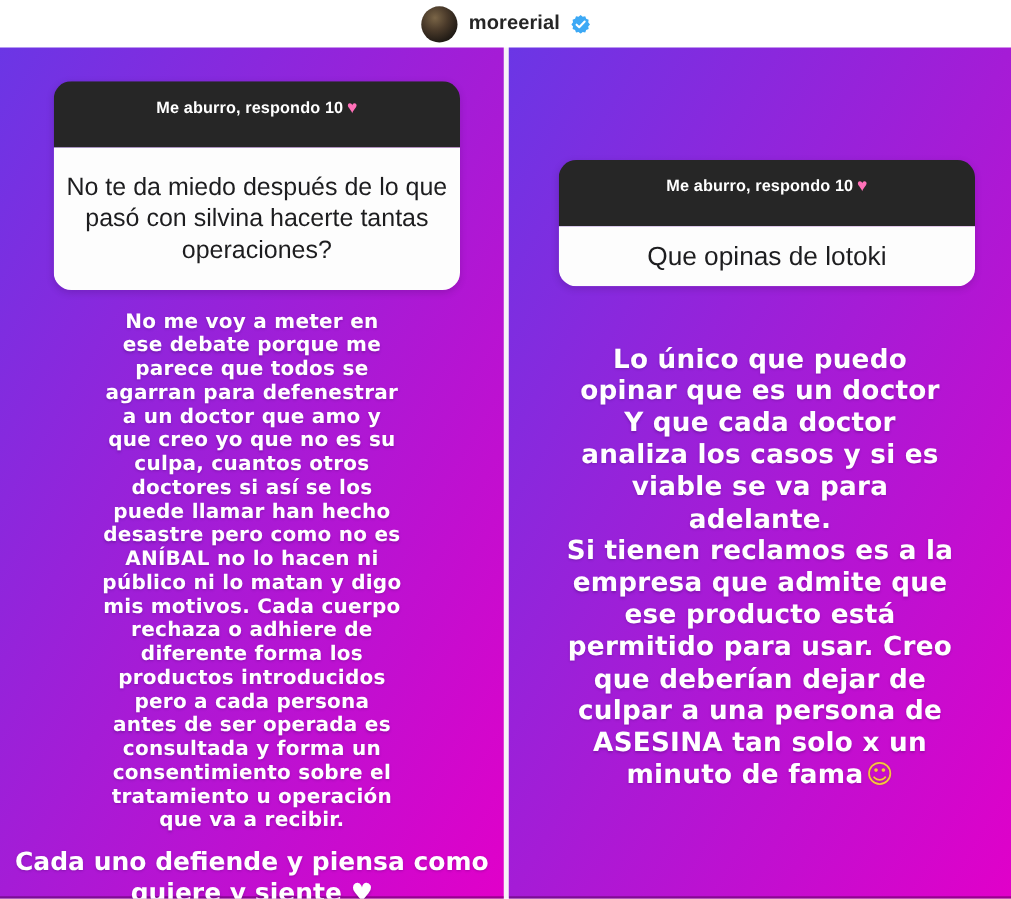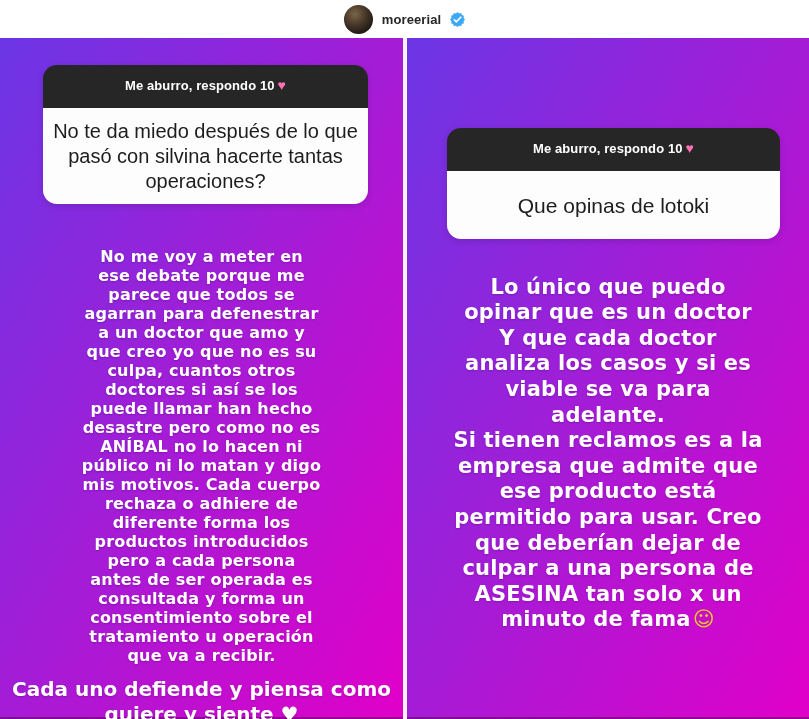--- a/index.html
+++ b/index.html
@@ -16,21 +16,21 @@
     height: 38px; width: 100%;
     background: #ffffff;
     display: flex; align-items: center; justify-content: center;
     gap: 9px;
   }
   .avatar {
     width: 29px; height: 29px; border-radius: 50%;
     background: radial-gradient(circle at 38% 32%, #7a6547 0%, #4a3a2a 38%, #221c16 72%, #141110 100%);
     flex: 0 0 auto;
   }
-  .username { font-size: 13px; font-weight: 700; color: #262626; letter-spacing: .1px; }
+  .username { font-size: 16px; font-weight: 700; color: #262626; letter-spacing: .1px; }
   .badge { width: 15px; height: 15px; display: block; }
 
   
   .panels { display: flex; height: 681px; }
   .panel {
     position: relative; height: 100%;
     background: linear-gradient(to bottom right, #6b36e5 0%, #a51cd6 50%, #e100c9 100%);
     box-shadow: inset 0 -2px 0 rgba(70, 0, 70, 0.45);
   }
   .panel.left  { width: 403px; }
@@ -41,33 +41,33 @@
   .qcard {
     position: absolute;
     border-radius: 14px; overflow: hidden;
     box-shadow: 0 2px 6px rgba(40, 0, 60, 0.18);
   }
   .panel.left  .qcard { top: 27px; left: 43px; width: 325px; }
   .panel.right .qcard { top: 90px; left: 40px; width: 333px; }
   .qcard-header {
     background: #262626; color: #ffffff;
     font-size: 13px; font-weight: 700;
-    text-align: center; padding: 12px 8px 15px 8px;
+    text-align: center; padding: 12px 8px 25px 8px;
     letter-spacing: .1px;
   }
   .sticker-heart { color: #ff70b8; margin-left: 3px; font-size: 14px; }
   .qcard-body {
     background: #fdfdfd; color: #1d1d1f;
     font-size: 20px; line-height: 25px; text-align: center;
     white-space: pre-line;
     display: flex; align-items: center; justify-content: center;
     padding: 0 8px;
   }
-  .panel.left  .qcard-body { height: 96px; }
-  .panel.right .qcard-body { height: 68px; font-size: 21px; }
+  .panel.left  .qcard-body { height: 114px; }
+  .panel.right .qcard-body { height: 48px; font-size: 21px; }
 
   
   .resp {
     position: absolute; left: 0; width: 100%;
     color: #ffffff; font-weight: 700; text-align: center;
     white-space: pre-line;
     font-family: "DejaVu Sans", sans-serif;
     text-shadow: 0 1px 2px rgba(55, 0, 85, 0.28);
   }
   .panel.left .resp.small { top: 209px; font-size: 16px; line-height: 19px; letter-spacing: .2px; }

